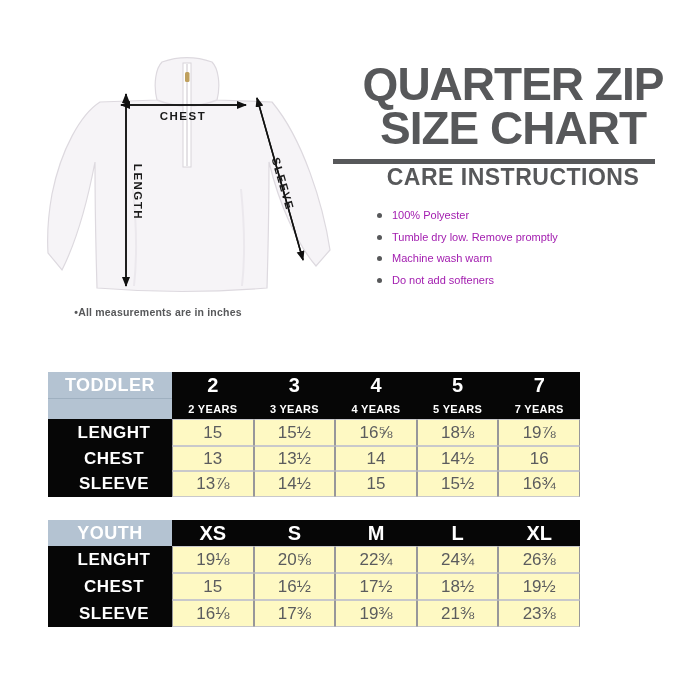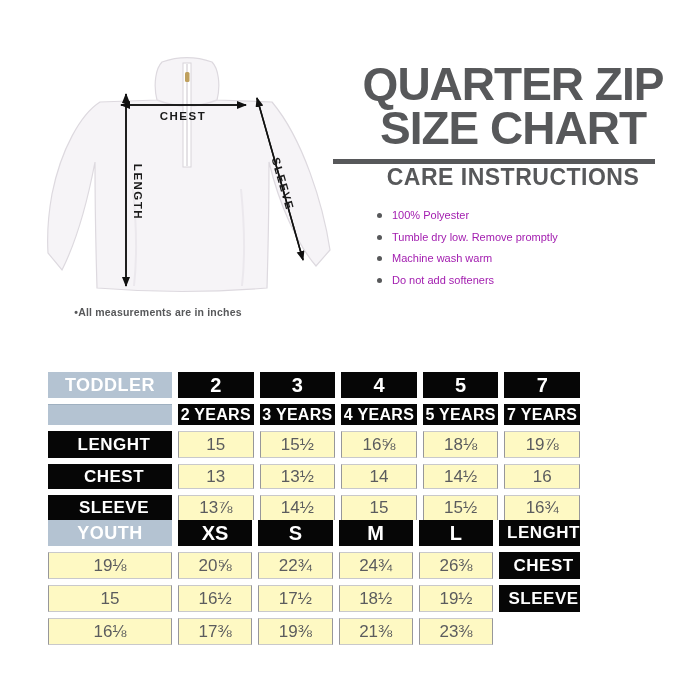--- a/index.html
+++ b/index.html
@@ -29,29 +29,29 @@
     position:relative;padding-left:15px;font-size:11px;color:#a21caf;
     line-height:21.5px;
   }
   .care-item .dot{
     position:absolute;left:0;top:8px;width:5px;height:5px;border-radius:50%;
     background:#57585a;
   }
   
   .size-table{
     position:absolute;left:48px;width:532px;display:grid;
-    grid-template-columns:124px repeat(5,1fr);gap:6px;background:#ffffff;
+    grid-template-columns:124px repeat(5,1fr);gap:0;background:#ffffff;
   }
   #toddler-table{top:372px;grid-template-rows:26px 21px 27px 25px 26px;}
   #youth-table{top:520px;grid-template-rows:26px 27px 27px 27px;}
   .cell{display:flex;align-items:center;justify-content:center;}
   .cell.group{background:#b4c3d2;color:#fff;font-weight:bold;font-size:18px;letter-spacing:.5px;}
   .cell.spacer{background:#b4c3d2;border-top:1px solid #9fb0c0;}
   .cell.size{background:#060606;color:#fff;font-weight:bold;font-size:20px;}
-  .cell.age{background:#060606;color:#fff;font-weight:bold;font-size:16px;letter-spacing:.3px;}
+  .cell.age{background:#060606;color:#fff;font-weight:bold;font-size:11px;letter-spacing:.3px;}
   .cell.rowlabel{background:#060606;color:#fff;font-weight:bold;font-size:17px;letter-spacing:.5px;padding-left:8px;}
   .cell.val{
     background:#fef9c3;color:#5b5c5e;font-size:17px;
     border:1px solid;border-color:#c9c9cb #97979a;
   }
   
   .arrow-label{font-family:"Liberation Sans","DejaVu Sans",sans-serif;font-size:11.5px;font-weight:bold;fill:#1a1a1a;letter-spacing:1.5px;}
 </style>
 </head>
 <body>
@@ -154,20 +154,21 @@
     <div class="cell val">15½</div>
     <div class="cell val">16¾</div>
   </div>
 
   <div id="youth-table" class="size-table">
     <div class="cell group">YOUTH</div>
     <div class="cell size">XS</div>
     <div class="cell size">S</div>
     <div class="cell size">M</div>
     <div class="cell size">L</div>
+    <div class="cell size">XL</div>
 
     <div class="cell rowlabel">LENGHT</div>
     <div class="cell val">19⅛</div>
     <div class="cell val">20⅝</div>
     <div class="cell val">22¾</div>
     <div class="cell val">24¾</div>
     <div class="cell val">26⅜</div>
 
     <div class="cell rowlabel">CHEST</div>
     <div class="cell val">15</div>

